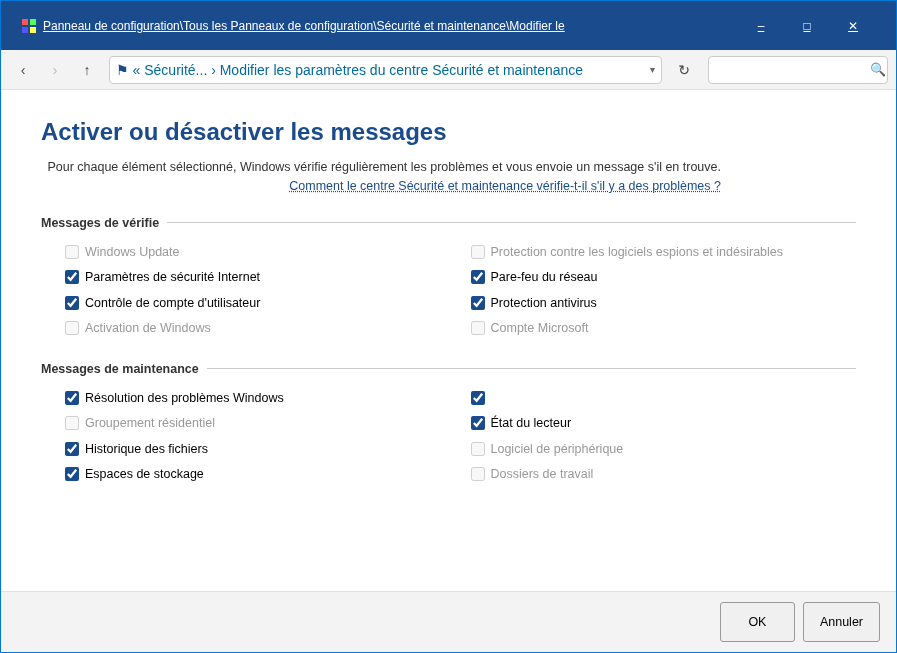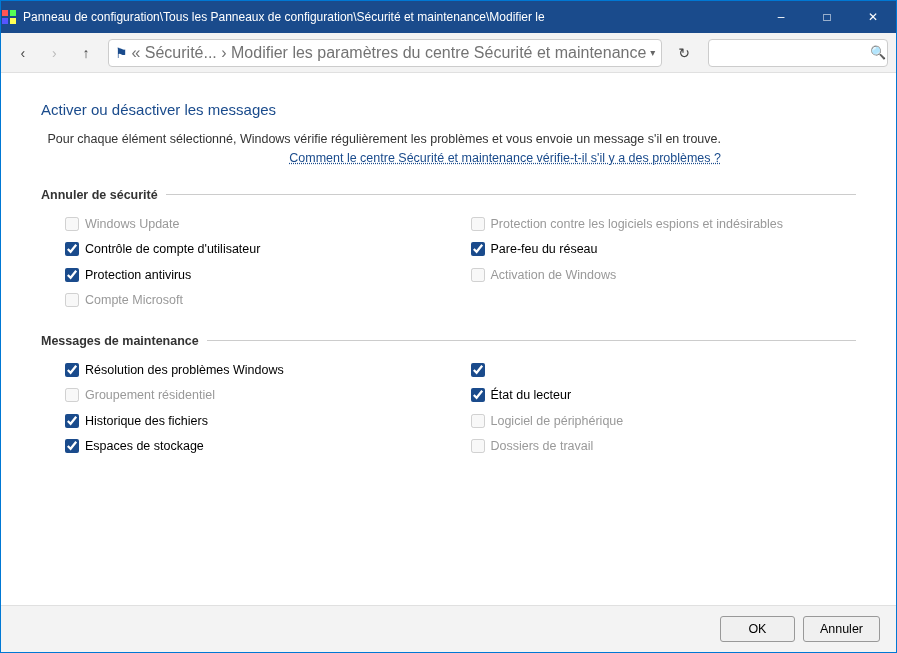--- a/index.html
+++ b/index.html
@@ -20,23 +20,24 @@
       background: #fff;
       border: 1px solid #0078d4;
       display: flex;
       flex-direction: column;
     }
     .title-bar {
       background: #1a4b8c;
       color: #fff;
       display: flex;
       align-items: center;
-      height: 32px;
-      padding: 0 0;
-      flex-shrink: 0;
+      height: 49px;
+      padding: 0 20px;
+      flex-shrink: 0;
+      text-decoration: underline;
     }
     .title-bar-icon {
       width: 16px;
       height: 16px;
       margin-right: 6px;
       flex-shrink: 0;
     }
     .title-bar-title {
       flex: 1;
       font-size: 12px;
@@ -95,22 +96,22 @@
       padding: 0 6px;
       gap: 4px;
       margin-left: 4px;
     }
     .address-flag {
       color: #1a4b8c;
       font-size: 14px;
     }
     .address-text {
       flex: 1;
-      font-size: 16px;
-      color: #737373;
+      font-size: 14px;
+      color: #0369a1;
       white-space: nowrap;
       overflow: hidden;
       text-overflow: ellipsis;
     }
     .address-chevron {
       color: #666;
       font-size: 10px;
     }
     .refresh-btn {
       width: 28px;
@@ -147,22 +148,22 @@
     .search-icon { color: #666; font-size: 13px; }
     .content {
       flex: 1;
       padding: 28px 40px 20px 40px;
       overflow-y: auto;
       display: flex;
       flex-direction: column;
     }
     .page-title {
       color: #1a4b8c;
-      font-size: 15px;
-      font-weight: 400;
+      font-size: 24px;
+      font-weight: 700;
       margin-bottom: 12px;
     }
     .description {
       font-size: 12.5px;
       color: #333;
       line-height: 1.5;
       margin-bottom: 20px;
       max-width: 680px;
       text-align: right;
     }
@@ -225,21 +226,21 @@
       display: flex;
       justify-content: flex-end;
       align-items: center;
       padding: 10px 16px;
       border-top: 1px solid #e0e0e0;
       background: #f3f3f3;
       gap: 8px;
     }
     .footer-btn {
       min-width: 75px;
-      height: 26px;
+      height: 40px;
       padding: 0 16px;
       font-size: 12.5px;
       border-radius: 3px;
       cursor: pointer;
       border: 1px solid #999;
       background: #f0f0f0;
     }
     .footer-btn.primary {
       background: #f0f0f0;
     }
@@ -283,42 +284,46 @@
 
   <div class="content">
     <h1 class="page-title">Activer ou désactiver les messages</h1>
     <p class="description">
       <span>Pour chaque élément sélectionné, Windows vérifie régulièrement les problèmes et vous envoie un message s'il en trouve.</span>
       <a href="#">Comment le centre Sécurité et maintenance vérifie-t-il s'il y a des problèmes ?</a>
     </p>
 
     <div class="section-gap">
       <div class="section-divider">
-        <span class="section-label">Annuler de sécurité</span>
+        <span class="section-label">Messages de vérifie</span>
         <div class="divider-line"></div>
       </div>
       <div class="checkbox-grid">
 
         <div class="checkbox-item disabled">
           <input type="checkbox" id="cb-windows-update" disabled="" style="">
           <label for="cb-windows-update">Windows Update</label>
         </div>
         <div class="checkbox-item disabled">
           <input type="checkbox" id="cb-espions" disabled="" style="">
           <label for="cb-espions">Protection contre les logiciels espions et indésirables</label>
         </div>
 
         <div class="checkbox-item">
+          <input type="checkbox" id="cb-parametres" checked="" style="">
+          <label for="cb-parametres">Paramètres de sécurité Internet</label>
+        </div>
+        <div class="checkbox-item">
+          <input type="checkbox" id="cb-parefeu" checked="" style="">
+          <label for="cb-parefeu">Pare-feu du réseau</label>
+        </div>
+
+        <div class="checkbox-item">
           <input type="checkbox" id="cb-controle" checked="" style="">
           <label for="cb-controle">Contrôle de compte d'utilisateur</label>
-        </div>
-
-        <div class="checkbox-item">
-          <input type="checkbox" id="cb-parefeu" checked="" style="">
-          <label for="cb-parefeu">Pare-feu du réseau</label>
         </div>
         <div class="checkbox-item">
           <input type="checkbox" id="cb-antivirus" checked="" style="">
           <label for="cb-antivirus">Protection antivirus</label>
         </div>
 
         <div class="checkbox-item disabled">
           <input type="checkbox" id="cb-activation" disabled="" style="">
           <label for="cb-activation">Activation de Windows</label>
         </div>

